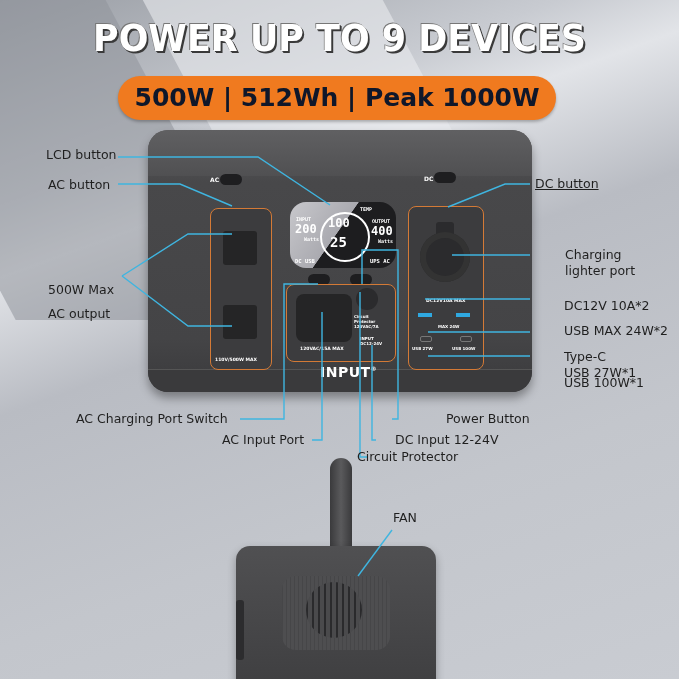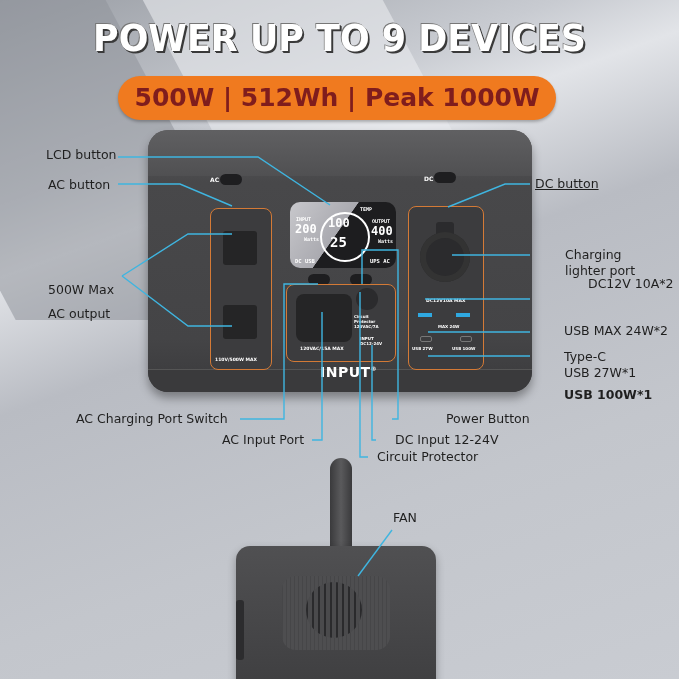--- a/index.html
+++ b/index.html
@@ -4,29 +4,29 @@
 <style>
   html, body { margin:0; padding:0; }
   body { width:679px; height:679px; overflow:hidden; position:relative;
     font-family: "DejaVu Sans", sans-serif;
     background: linear-gradient(160deg, #9a9ea5 0%, #c8cbd1 22%, #e2e4e8 30%, #b9bcc3 45%, #c3c6cc 70%, #c9ccd2 100%); }
   .bgpanel { position:absolute; left:0; top:0; width:679px; height:679px; overflow:hidden; }
   .bgpanel .shape1 { position:absolute; left:-80px; top:-40px; width:260px; height:360px; background:#8f939a; transform:skewX(28deg); opacity:0.55; }
   .bgpanel .shape2 { position:absolute; left:180px; top:-30px; width:240px; height:200px; background:#e9ebee; transform:skewX(28deg); opacity:0.6; }
   .headline { position:absolute; left:0; width:679px; top:16px; text-align:center; font-family:"DejaVu Sans", sans-serif; font-weight:bold; font-size:38px; color:#fff; letter-spacing:0px; transform:scaleX(0.92);
     text-shadow: 2px 2px 0 #3a3a3a, 1px 1px 0 #3a3a3a, -1px -1px 0 #777; }
-  .pill { position:absolute; left:118px; top:76px; width:438px; height:44px; border-radius:22px; background:#f07a1f; color:#7f1d1d; font-weight:bold; font-size:25px; line-height:44px; text-align:center; box-shadow:0 2px 3px rgba(0,0,0,0.25); }
+  .pill { position:absolute; left:118px; top:76px; width:438px; height:44px; border-radius:22px; background:#f07a1f; color:#0f172a; font-weight:bold; font-size:25px; line-height:44px; text-align:center; box-shadow:0 2px 3px rgba(0,0,0,0.25); }
   .device { position:absolute; left:148px; top:130px; width:384px; height:262px; border-radius:20px; background:linear-gradient(#5a5a5c,#48484a 20%,#444446 80%,#3a3a3c); box-shadow:0 6px 10px rgba(0,0,0,0.35); }
   .device .topband { position:absolute; left:0; top:0; right:0; height:46px; border-radius:20px 20px 0 0; background:linear-gradient(#606062,#505052); }
   .device .bottomband { position:absolute; left:0; right:0; bottom:0; height:22px; border-radius:0 0 20px 20px; background:#3a3a3c; border-top:1px solid #555; }
   .acpanel { position:absolute; left:62px; top:78px; width:60px; height:160px; border:1.5px solid #d47a36; border-radius:8px; background:#3c3c3e; }
   .dcpanel { position:absolute; left:260px; top:76px; width:74px; height:162px; border:1.5px solid #d47a36; border-radius:8px; background:#3c3c3e; }
   .midpanel { position:absolute; left:138px; top:154px; width:108px; height:76px; border:1.5px solid #d47a36; border-radius:8px; background:#3c3c3e; }
   .outlet { position:absolute; width:34px; height:34px; background:#252526; border-radius:3px; }
-  .lcd { position:absolute; left:142px; top:72px; width:106px; height:66px; border-radius:10px; background:linear-gradient(125deg,#c8c8cc 0%,#aaaab0 45%,#1d1d1f 45.5%,#1d1d1f 100%); color:#fff; font-family:"DejaVu Sans Mono", monospace; overflow:hidden; }
+  .lcd { position:absolute; left:142px; top:72px; width:106px; height:66px; border-radius:16px; background:linear-gradient(125deg,#c8c8cc 0%,#aaaab0 45%,#1d1d1f 45.5%,#1d1d1f 100%); color:#fff; font-family:"DejaVu Sans Mono", monospace; overflow:hidden; }
   .lcd .ring { position:absolute; left:30px; top:10px; width:46px; height:46px; border:2px solid #fff; border-radius:50%; }
   .lcd .t { position:absolute; font-size:5px; font-weight:bold; }
   .lcd .big { position:absolute; font-weight:bold; }
   .tag { position:absolute; font-size:6px; font-weight:bold; color:#fff; }
   .switch { position:absolute; width:22px; height:11px; border-radius:6px; background:#1e1e20; }
   .cig { position:absolute; left:272px; top:102px; width:50px; height:50px; border-radius:50%; background:#2b2b2d; box-shadow: inset 0 0 0 6px #333; }
   .cigcap { position:absolute; left:288px; top:92px; width:18px; height:18px; background:#2b2b2d; border-radius:3px; }
   .usbA { position:absolute; width:14px; height:4px; background:#2fa8e0; }
   .usbC { position:absolute; width:10px; height:4px; border:1px solid #777; border-radius:2px; }
   .acin { position:absolute; left:148px; top:164px; width:56px; height:48px; border-radius:8px; background:#252526; }
@@ -131,23 +131,23 @@
   </g>
 </svg>
 
 <div class="label" style="left:46px;top:147px;">LCD button</div>
 <div class="label" style="left:48px;top:177px;">AC button</div>
 <div class="label" style="left:48px;top:266px;margin-top:40px;">AC output</div>
 <div class="label" style="left:48px;top:282px;">500W Max</div>
 <div class="label" style="left:535px;top:176px;text-decoration:underline;">DC button</div>
 <div class="label" style="left:565px;top:247px;">Charging</div>
 <div class="label" style="left:565px;top:263px;">lighter port</div>
-<div class="label" style="left:564px;top:276px;margin-left:24px;">DC12V 10A*2</div>
+<div class="label" style="left:564px;top:298px;">DC12V 10A*2</div>
 <div class="label" style="left:564px;top:323px;">USB MAX 24W*2</div>
 <div class="label" style="left:564px;top:349px;">Type-C</div>
 <div class="label" style="left:564px;top:365px;">USB 27W*1</div>
-<div class="label" style="left:564px;top:387px;font-weight:bold;">USB 100W*1</div>
+<div class="label" style="left:564px;top:375px;">USB 100W*1</div>
 <div class="label" style="left:76px;top:411px;">AC Charging Port Switch</div>
 <div class="label" style="left:222px;top:432px;">AC Input Port</div>
 <div class="label" style="left:446px;top:411px;">Power Button</div>
 <div class="label" style="left:395px;top:432px;">DC Input 12-24V</div>
-<div class="label" style="left:377px;top:449px;">Circuit Protector</div>
+<div class="label" style="left:357px;top:449px;">Circuit Protector</div>
 <div class="label" style="left:393px;top:510px;">FAN</div>
 
 </body></html>

